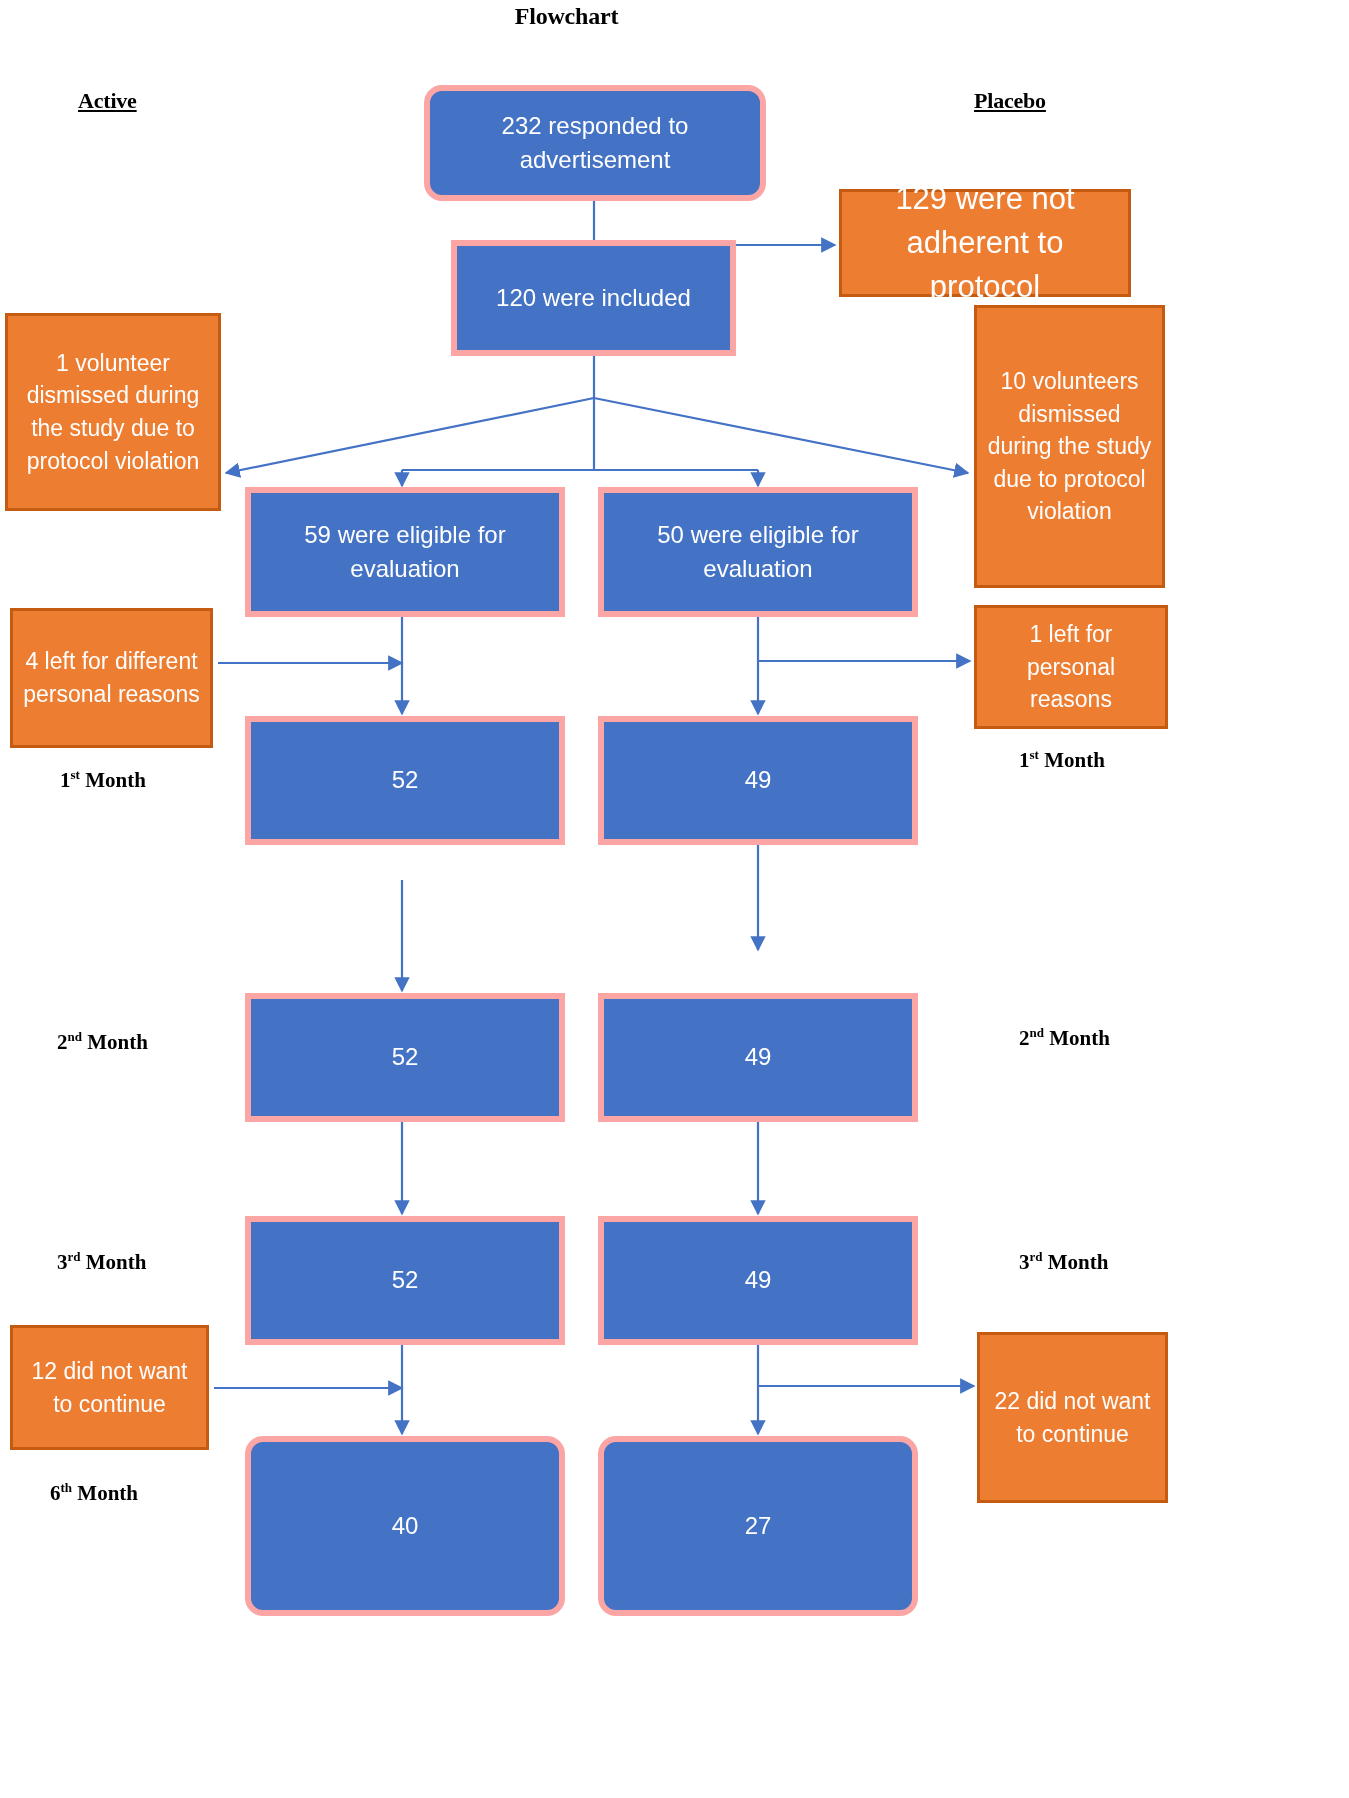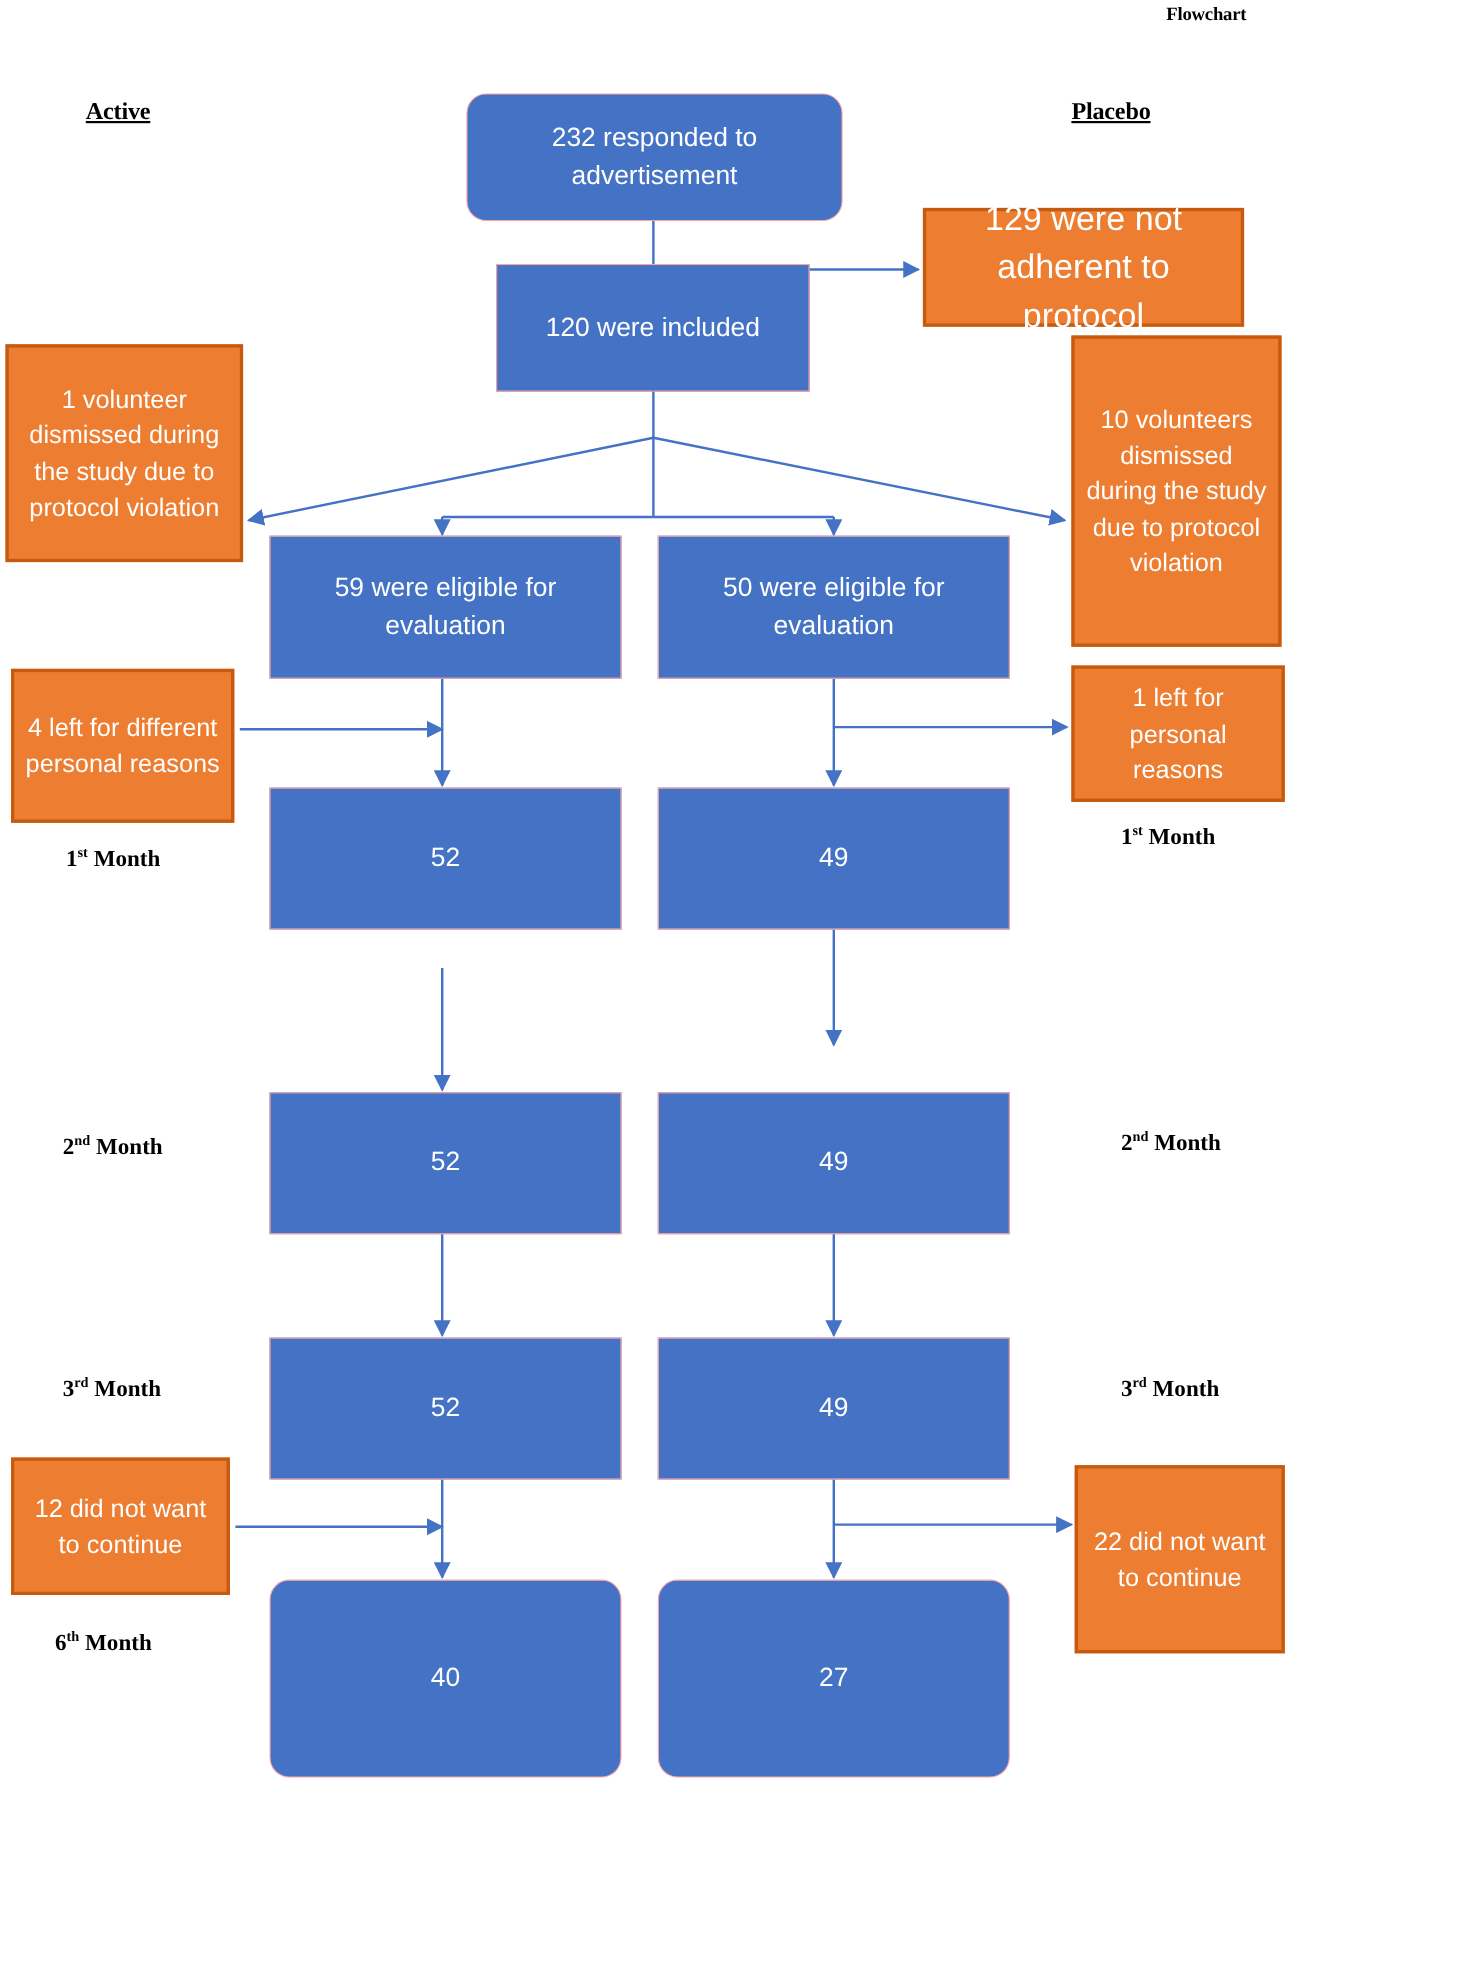--- a/index.html
+++ b/index.html
@@ -21,22 +21,22 @@
   .serif-title {
     position: absolute;
     font-family: "Liberation Serif", "DejaVu Serif", serif;
     font-weight: bold;
     color: #000000;
     white-space: nowrap;
     letter-spacing: -0.2px;
   }
   #chart-title {
     left: 0; top: 3px; width: 1133px;
-    text-align: right;
-    font-size: 17px;
+    text-align: center;
+    font-size: 24px;
   }
   .col-header {
     font-size: 22px;
     text-decoration: underline;
     text-underline-offset: 2px;
   }
   .month-label {
     position: absolute;
     font-family: "Liberation Serif", "DejaVu Serif", serif;
     font-weight: bold;
@@ -57,21 +57,21 @@
     align-items: center;
     justify-content: center;
     text-align: center;
     color: #ffffff;
     line-height: 1.42;
     padding: 4px 8px;
     z-index: 5;
   }
   .node.blue {
     background: #4472C4;
-    border: 1px solid #fca5a5;
+    border: 6px solid #fca5a5;
     font-size: 24px;
   }
   .node.blue.rounded { border-radius: 18px; }
   .node.orange {
     background: #ED7D31;
     border: 3px solid #C55A11;
     font-size: 31px;
   }
   .node.narrow { font-size: 23px; }
 

